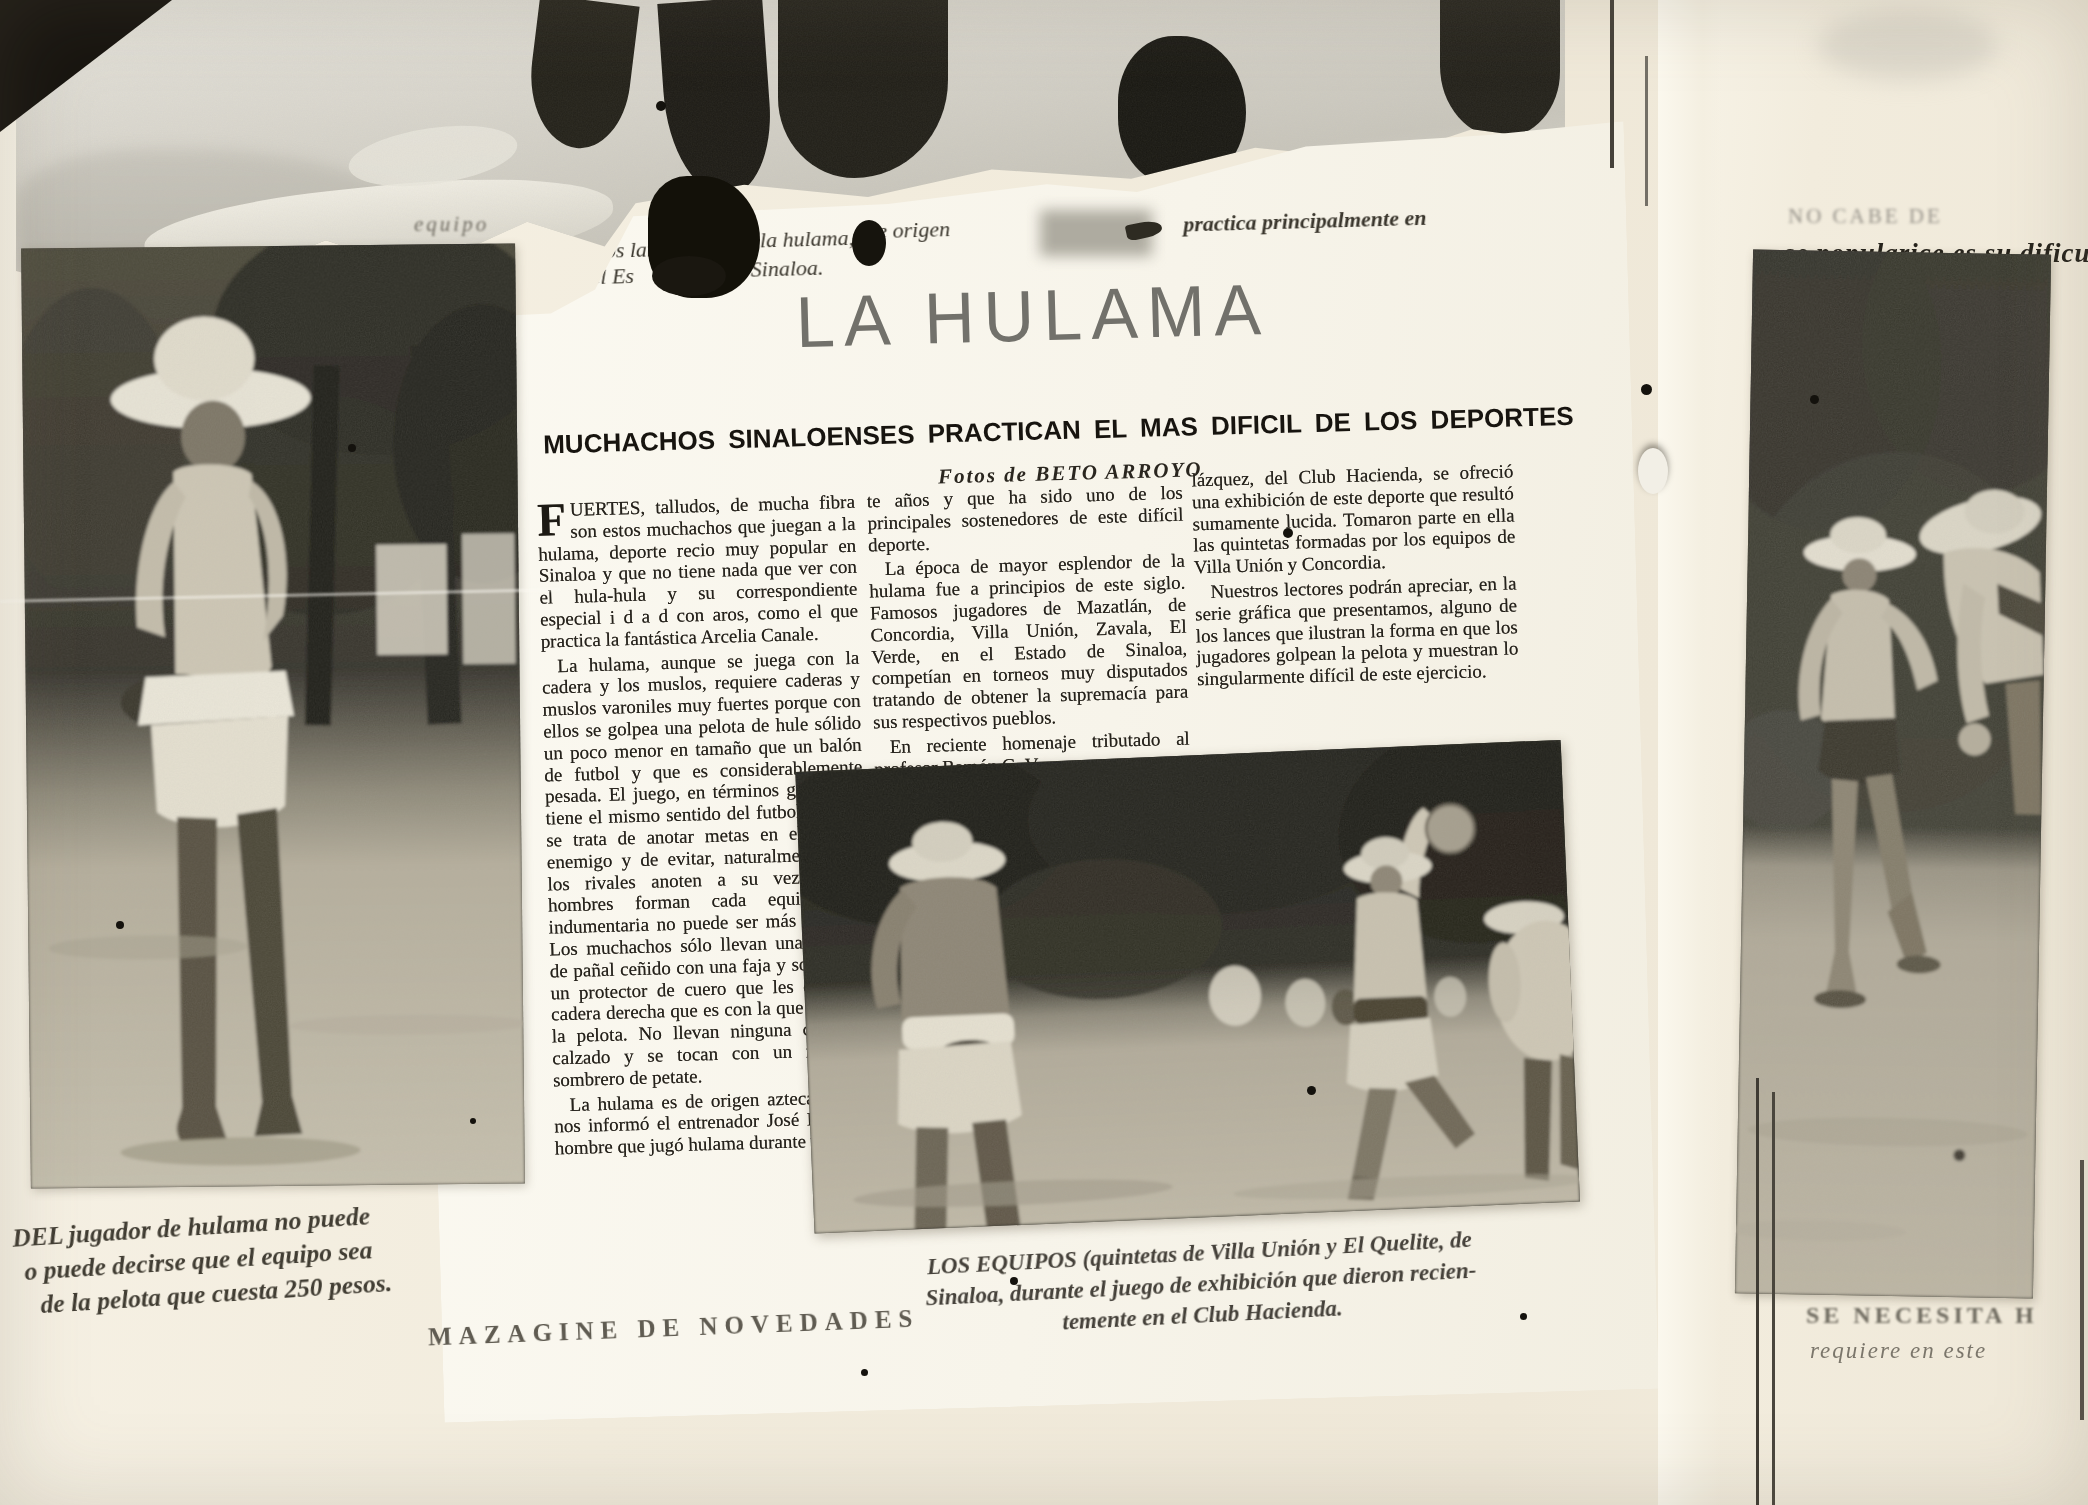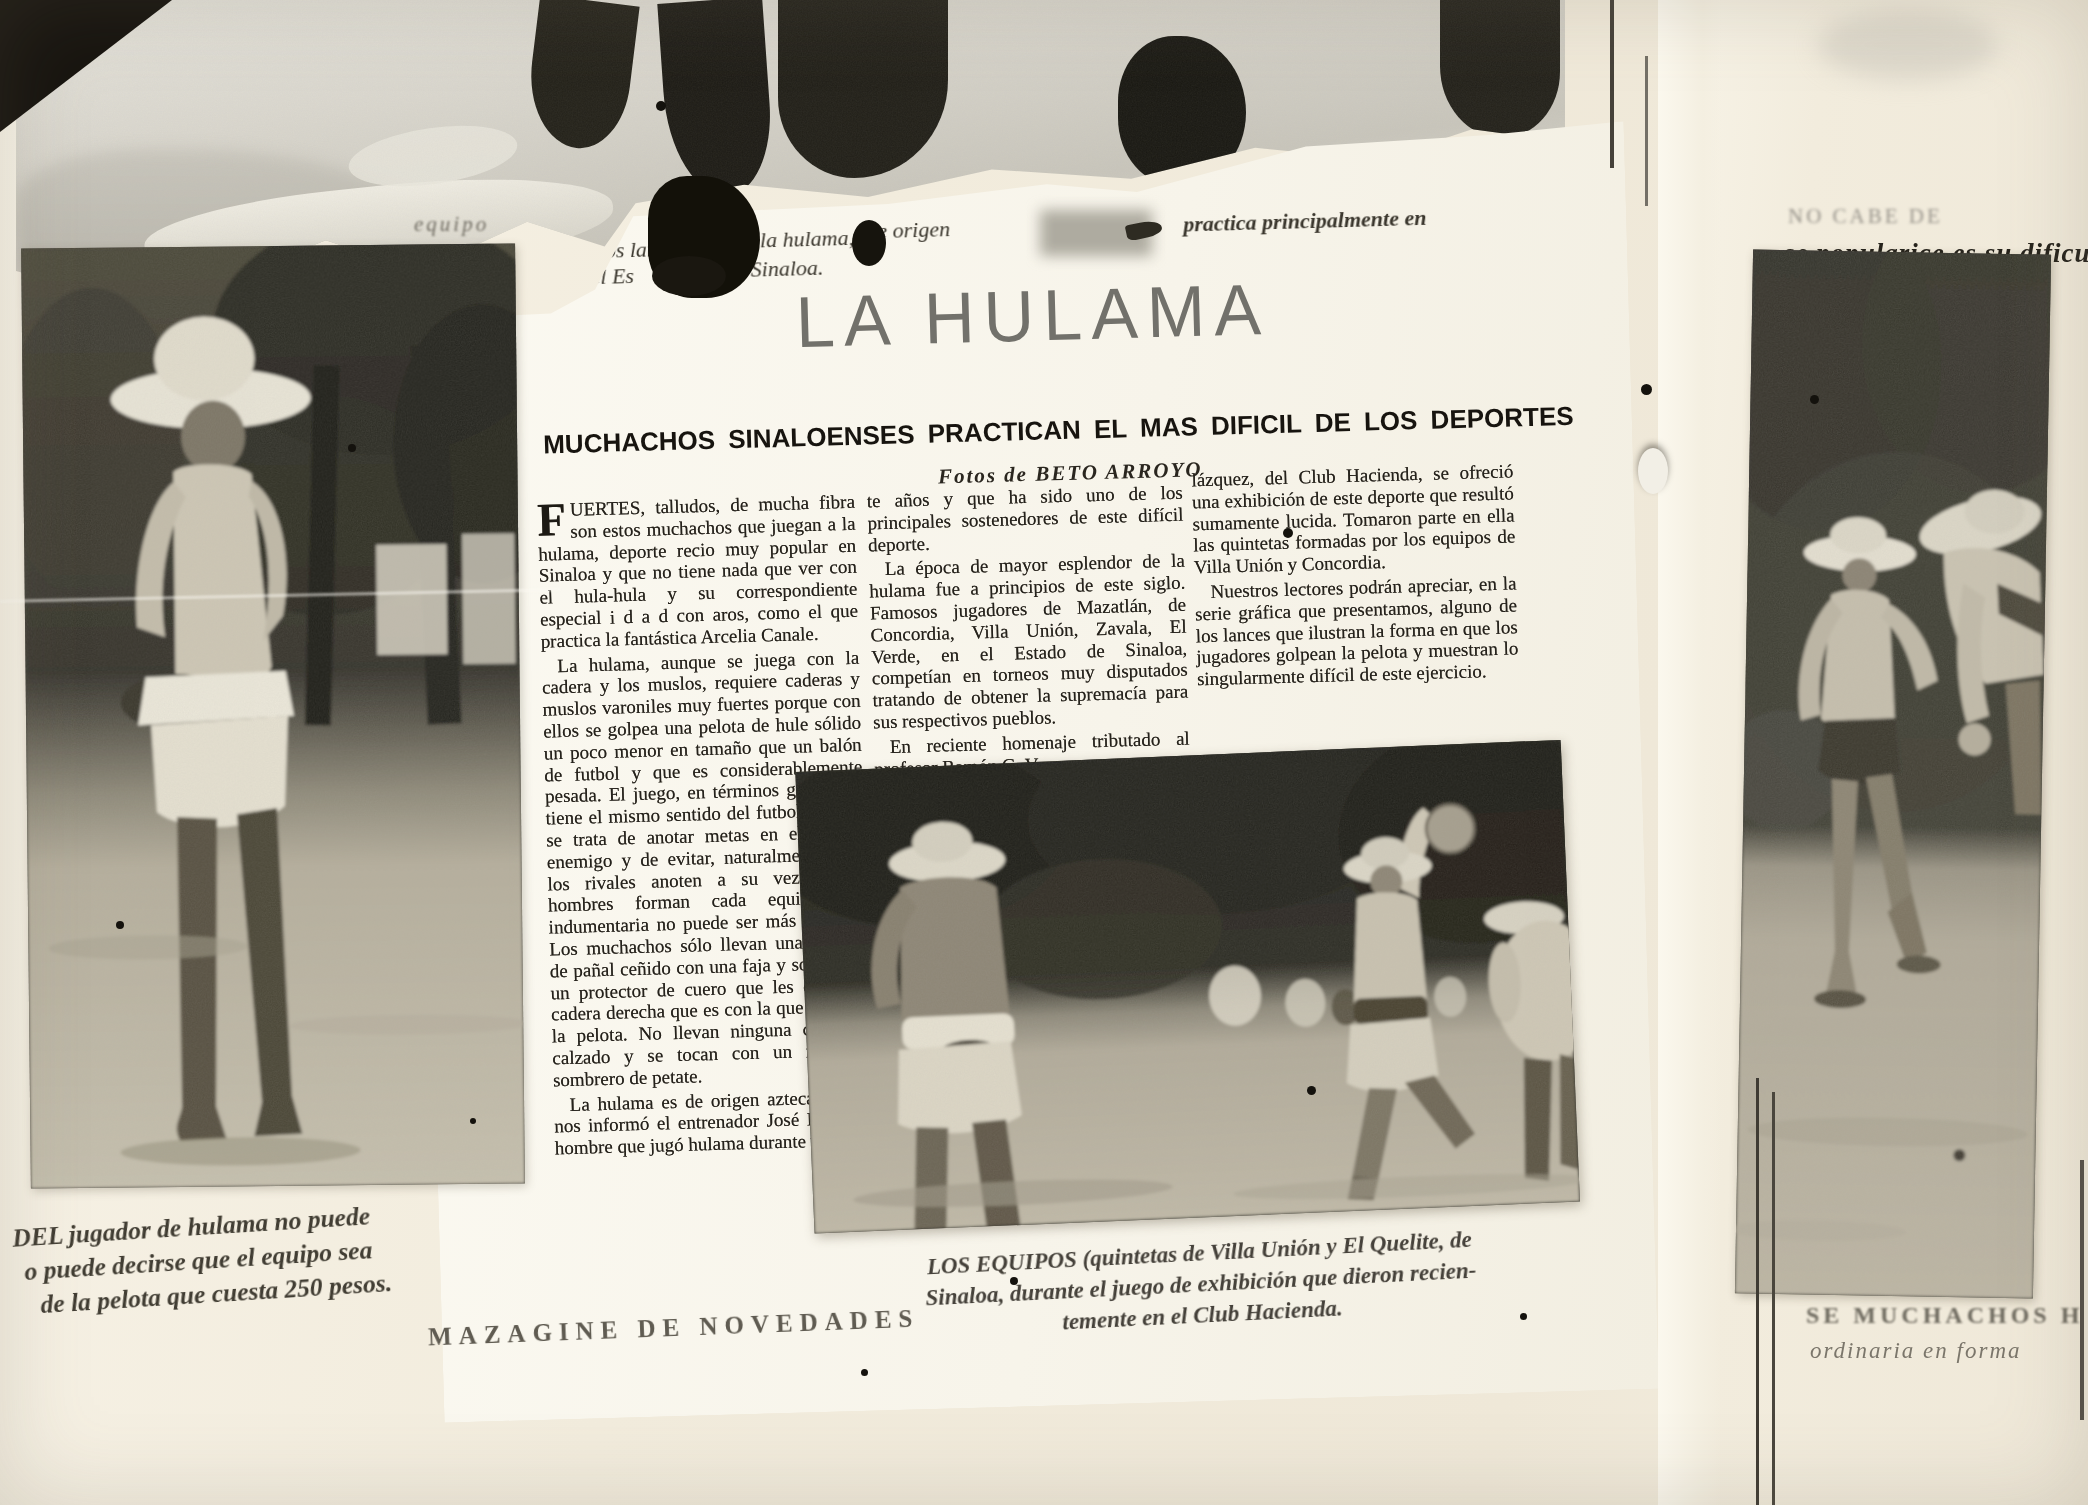--- a/index.html
+++ b/index.html
@@ -341,22 +341,22 @@
             <path d="M260 430 L294 426 L298 560 L272 560 Z" fill="#7b7361"></path>
           </g>
           <ellipse cx="150" cy="880" rx="140" ry="14" fill="#a8a190" opacity=".5"></ellipse>
           <circle cx="222" cy="902" r="6" fill="#3f3b33"></circle>
           <ellipse cx="80" cy="980" rx="90" ry="10" fill="#b3ac9b" opacity=".5"></ellipse>
         </g>
         <rect width="298" height="1044" filter="url(#grain)" opacity=".45"></rect>
       </svg>
     </div>
 
-    <div class="abs rp-bot1">SE MUCHACHOS H</div>
-    <div class="abs rp-bot2">ordinaria en forma</div>
+    <div class="abs rp-bot1">SE NECESITA H</div>
+    <div class="abs rp-bot2">requiere en este</div>
   </div>
 
   <div class="abs crease1"></div>
   <div class="abs crease2"></div>
   <div class="abs white-blob"></div>
   <div class="abs crease3"></div>
   <div class="abs crease4"></div>
   <div class="abs crease5"></div>
 
   <div class="speck" style="left:656px;top:101px;width:10px;height:10px;"></div>

